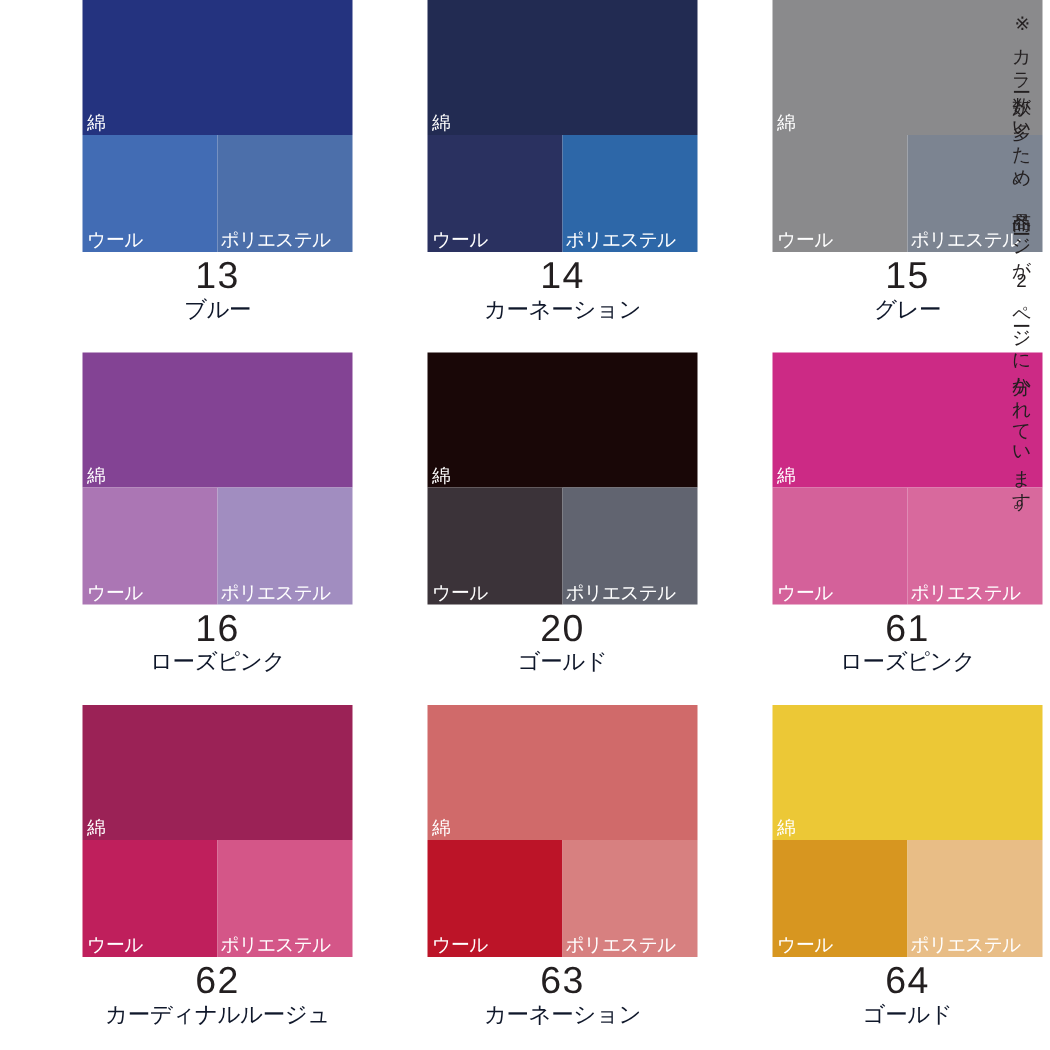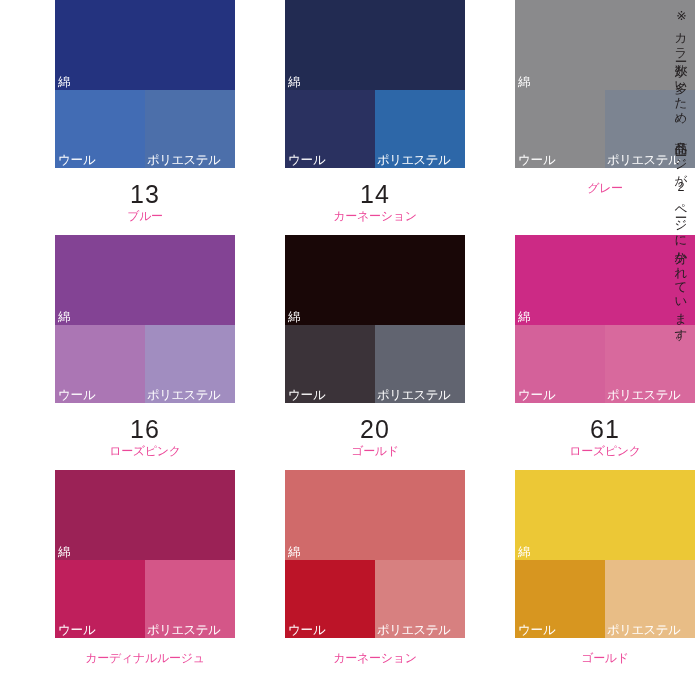--- a/index.html
+++ b/index.html
@@ -83,36 +83,36 @@
 
   .fiber-label.poly {
     left: 2px;
     letter-spacing: -0.6px;
     font-size: 12.5px;
   }
 
   .swatch-caption {
     width: 180px;
     text-align: center;
-    padding-top: 12px;
+    padding-top: 2px;
   }
 
   .swatch-number {
     font-size: 25px;
     line-height: 28px;
     color: #231f20;
     font-weight: 400;
     letter-spacing: 1px;
     font-family: "Liberation Sans", "DejaVu Sans", sans-serif;
   }
 
   .swatch-name {
-    font-size: 12px;
+    font-size: 15px;
     line-height: 17px;
-    color: #ec4899;
+    color: #0f172a;
     letter-spacing: -0.3px;
     white-space: nowrap;
     font-family: "Liberation Sans", "DejaVu Sans", sans-serif;
   }
 
   .side-note {
     position: absolute;
     top: 8px;
     right: 6px;
     width: 26px;
@@ -178,20 +178,21 @@
           <div class="band-lower">
             <div class="band-wool" style="background: rgb(138, 138, 140);">
               <span class="fiber-label">ウール</span>
             </div>
             <div class="band-poly" style="background: rgb(124, 132, 145);">
               <span class="fiber-label poly">ポリエステル</span>
             </div>
           </div>
         </div>
         <div class="swatch-caption">
+          <div class="swatch-number">15</div>
           <div class="swatch-name">グレー</div>
         </div>
       </div>
       <div class="swatch-cell">
         <div class="swatch-block">
           <div class="band-cotton" style="background: rgb(131, 67, 148);">
             <span class="fiber-label">綿</span>
           </div>
           <div class="band-lower">
             <div class="band-wool" style="background: rgb(171, 118, 180);">
@@ -253,56 +254,59 @@
           <div class="band-lower">
             <div class="band-wool" style="background: rgb(191, 31, 92);">
               <span class="fiber-label">ウール</span>
             </div>
             <div class="band-poly" style="background: rgb(212, 86, 136);">
               <span class="fiber-label poly">ポリエステル</span>
             </div>
           </div>
         </div>
         <div class="swatch-caption">
+          <div class="swatch-number">62</div>
           <div class="swatch-name">カーディナルルージュ</div>
         </div>
       </div>
       <div class="swatch-cell">
         <div class="swatch-block">
           <div class="band-cotton" style="background: rgb(208, 106, 106);">
             <span class="fiber-label">綿</span>
           </div>
           <div class="band-lower">
             <div class="band-wool" style="background: rgb(188, 20, 40);">
               <span class="fiber-label">ウール</span>
             </div>
             <div class="band-poly" style="background: rgb(215, 128, 128);">
               <span class="fiber-label poly">ポリエステル</span>
             </div>
           </div>
         </div>
         <div class="swatch-caption">
+          <div class="swatch-number">63</div>
           <div class="swatch-name">カーネーション</div>
         </div>
       </div>
       <div class="swatch-cell">
         <div class="swatch-block">
           <div class="band-cotton" style="background: rgb(236, 200, 54);">
             <span class="fiber-label">綿</span>
           </div>
           <div class="band-lower">
             <div class="band-wool" style="background: rgb(215, 150, 32);">
               <span class="fiber-label">ウール</span>
             </div>
             <div class="band-poly" style="background: rgb(232, 189, 134);">
               <span class="fiber-label poly">ポリエステル</span>
             </div>
           </div>
         </div>
         <div class="swatch-caption">
+          <div class="swatch-number">64</div>
           <div class="swatch-name">ゴールド</div>
         </div>
       </div>
     </div>
 
   <div class="side-note">※カラー数が多いため、商品ページが2ページに分かれています。</div>
 
 </div>
 
 </body></html>

